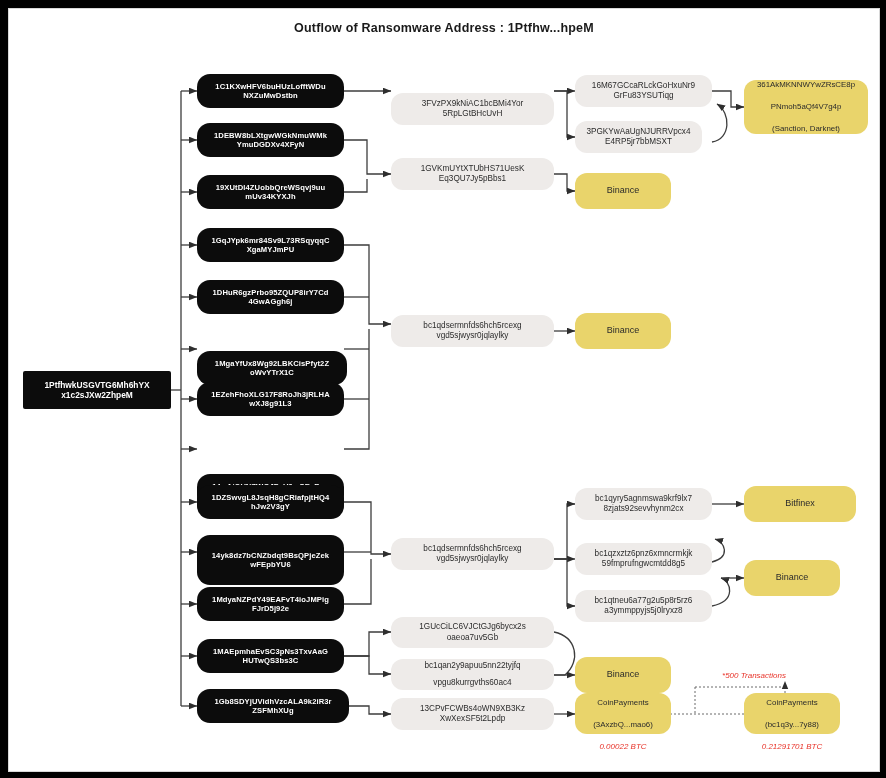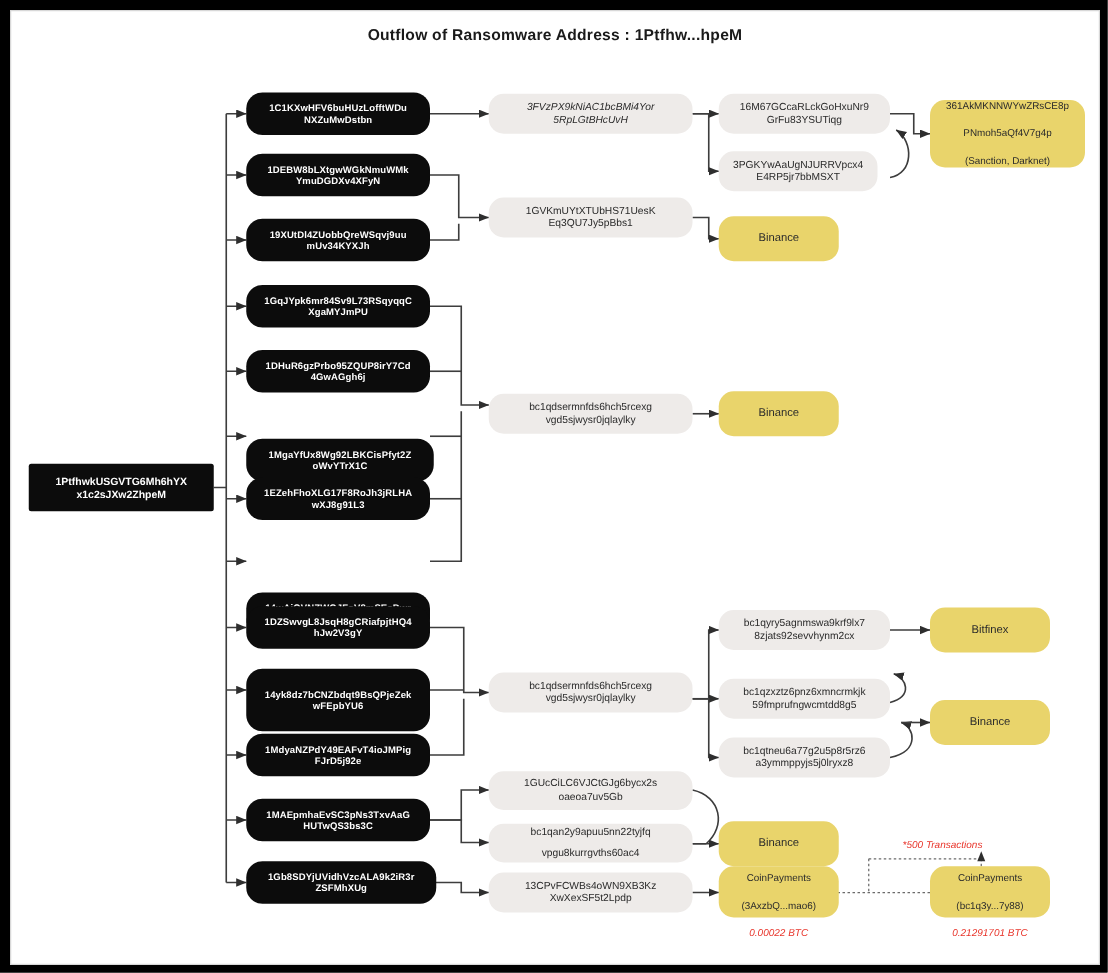--- a/index.html
+++ b/index.html
@@ -247,21 +247,21 @@
   </div>
   <div class="node node-black" style="left:188px; top:630px; width:147px; height:34px;">
     <span class="node-line">1MAEpmhaEvSC3pNs3TxvAaG</span>
     <span class="node-line">HUTwQS3bs3C</span>
   </div>
   <div class="node node-black" style="left:188px; top:680px; width:152px; height:34px;">
     <span class="node-line">1Gb8SDYjUVidhVzcALA9k2iR3r</span>
     <span class="node-line">ZSFMhXUg</span>
   </div>
 
-  <div class="node node-grey" style="left:382px; top:66px; width:163px; height:32px;font-style:italic;">
+  <div class="node node-grey" style="left:382px; top:84px; width:163px; height:32px;">
     <span class="node-line">3FVzPX9kNiAC1bcBMi4Yor</span>
     <span class="node-line">5RpLGtBHcUvH</span>
   </div>
   <div class="node node-grey" style="left:382px; top:149px; width:163px; height:32px;">
     <span class="node-line">1GVKmUYtXTUbHS71UesK</span>
     <span class="node-line">Eq3QU7Jy5pBbs1</span>
   </div>
   <div class="node node-grey" style="left:382px; top:306px; width:163px; height:32px;">
     <span class="node-line">bc1qdsermnfds6hch5rcexg</span>
     <span class="node-line">vgd5sjwysr0jqlaylky</span>
@@ -311,21 +311,21 @@
   </div>
 
   <div class="node node-yellow" style="left:566px; top:164px; width:96px; height:36px;">
     <span class="node-line">Binance</span>
   </div>
 
   <div class="node node-yellow" style="left:566px; top:304px; width:96px; height:36px;">
     <span class="node-line">Binance</span>
   </div>
 
-  <div class="node node-yellow" style="left:735px; top:477px; width:96px; height:36px;">
+  <div class="node node-yellow" style="left:735px; top:477px; width:112px; height:36px;">
     <span class="node-line">Bitfinex</span>
   </div>
 
   <div class="node node-yellow" style="left:735px; top:551px; width:96px; height:36px;">
     <span class="node-line">Binance</span>
   </div>
 
   <div class="node node-yellow" style="left:566px; top:648px; width:96px; height:36px;">
     <span class="node-line">Binance</span>
   </div>

